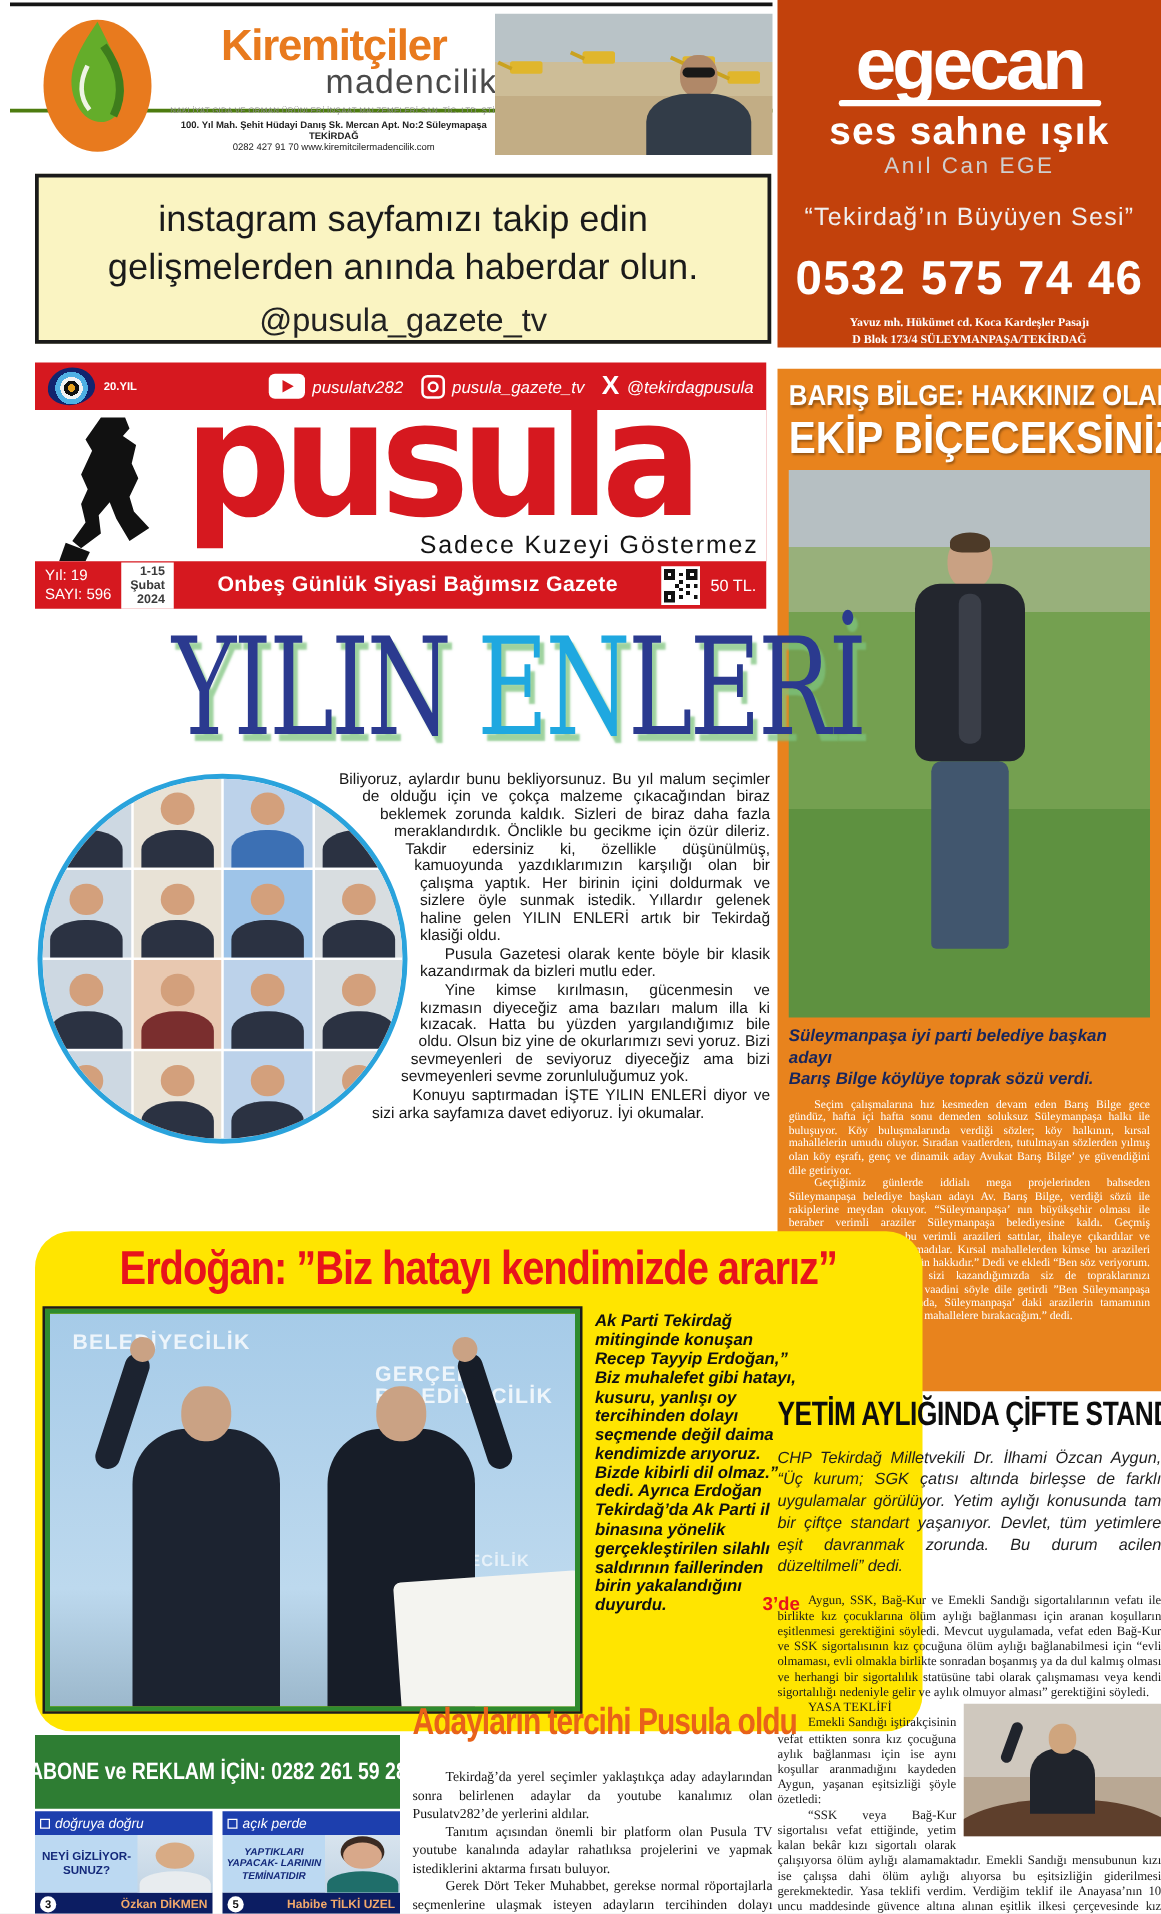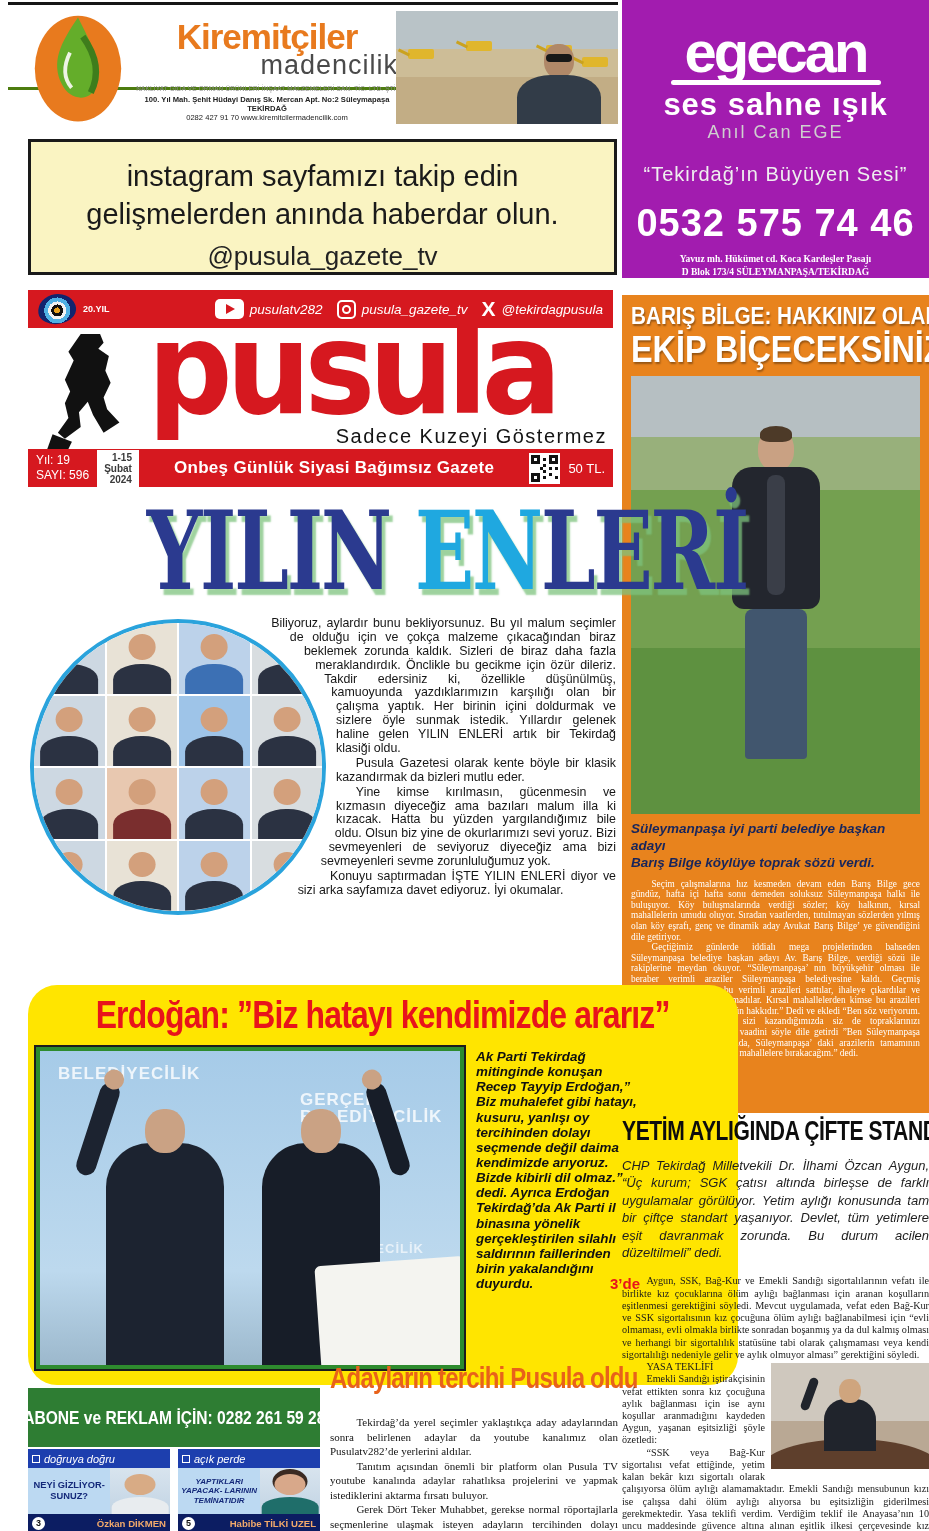--- a/index.html
+++ b/index.html
@@ -20,21 +20,21 @@
   .kirem-photo{position:absolute;right:0;top:6px;width:222px;height:113px;overflow:hidden;
      background:linear-gradient(#b9c3c7 0 34%,#cdbd97 34% 58%,#c2ad85 58% 100%);}
   .digger{position:absolute;width:26px;height:10px;background:#e0b62c;border-radius:2px;}
   .digger::after{content:"";position:absolute;left:-10px;top:2px;width:12px;height:3px;background:#caa21f;transform:rotate(25deg);}
   .quarry-man{position:absolute;left:54%;bottom:-4px;width:86px;height:84px;}
   .quarry-man .qhead{position:absolute;left:50%;transform:translateX(-50%);top:0;width:30px;height:34px;background:#b08868;border-radius:46%;}
   .quarry-man .qglass{position:absolute;left:50%;transform:translateX(-50%);top:10px;width:26px;height:8px;background:#181818;border-radius:4px;}
   .quarry-man .qbody{position:absolute;left:50%;transform:translateX(-50%);top:31px;width:84px;height:56px;background:#323c48;border-radius:40% 40% 0 0;}
 
   
-  .egecan{position:absolute;left:622px;top:0;width:307px;height:278px;background:#a21caf;
+  .egecan{position:absolute;left:622px;top:0;width:307px;height:278px;background:#c2410c;
           color:#fff;text-align:center;padding-top:26px;}
   .eg-title{font-size:58px;font-weight:bold;letter-spacing:-3px;line-height:.9;}
   .eg-rule{width:210px;height:5px;background:#fff;border-radius:3px;margin:2px auto 4px;}
   .eg-sub{font-size:31px;font-weight:bold;letter-spacing:1px;line-height:1;}
   .eg-person{font-size:18px;color:#cfcfcf;letter-spacing:2px;margin-top:2px;text-align:center;}
   .eg-slogan{font-size:20px;color:#efefef;margin-top:20px;letter-spacing:1px;}
   .eg-phone{font-size:38px;font-weight:bold;margin-top:16px;letter-spacing:1px;}
   .eg-addr{font-family:"Liberation Serif",serif;font-weight:bold;font-size:9.5px;line-height:1.35;margin-top:8px;}
 
   
@@ -80,21 +80,21 @@
   .oc-head::before{content:"";position:absolute;left:2px;top:-3px;width:32px;height:16px;background:#4d3a28;border-radius:50% 50% 30% 30%;}
   .oc-torso{width:88px;height:142px;background:#23262e;border-radius:20px 20px 12px 12px;margin:-4px auto 0;position:relative;}
   .oc-torso::after{content:"";position:absolute;left:50%;top:8px;transform:translateX(-50%);width:18px;height:120px;background:#3a3e48;border-radius:8px;}
   .oc-legs{width:62px;height:150px;background:#41566e;margin:0 auto;border-radius:8px 8px 4px 4px;}
   .lead-cap{color:#17255c;font-weight:bold;font-style:italic;font-size:13.5px;line-height:1.25;}
   .lead-body{margin-top:7px;color:#fff;font-family:"Liberation Serif",serif;font-size:9.3px;line-height:1.14;text-align:justify;}
   .lead-body p{margin:0;text-indent:2.2em;}
 
   
   .main{position:absolute;left:30px;top:497px;width:586px;}
-  .h1{width:100%;text-align:left;font-family:"DejaVu Serif",serif;font-weight:bold;
+  .h1{width:100%;text-align:left;font-family:"DejaVu Serif",serif;font-weight:normal;
       font-size:108px;line-height:1;white-space:nowrap;}
   .h1 .sq{display:inline-block;transform:scaleX(.72);transform-origin:center;letter-spacing:-3px;
       color:#2b3a8f;text-shadow:5px 6px 2px rgba(125,195,125,.75);}
   .h1 .cy{color:#1fa8e0;}
   .main-body{margin-top:12px;font-size:12.4px;line-height:1.12;text-align:justify;color:#161616;}
   .main-body p{margin:0 0 1px;}
   .main-body p + p{text-indent:1.6em;}
   .collage{float:left;width:296px;height:296px;border-radius:50%;border:4px solid #2aa3dc;
      overflow:hidden;shape-outside:circle(51%);shape-margin:8px;margin:2px 10px 4px 0;
      display:grid;grid-template-columns:repeat(4,1fr);grid-template-rows:repeat(4,1fr);gap:2px;background:#fff;}

